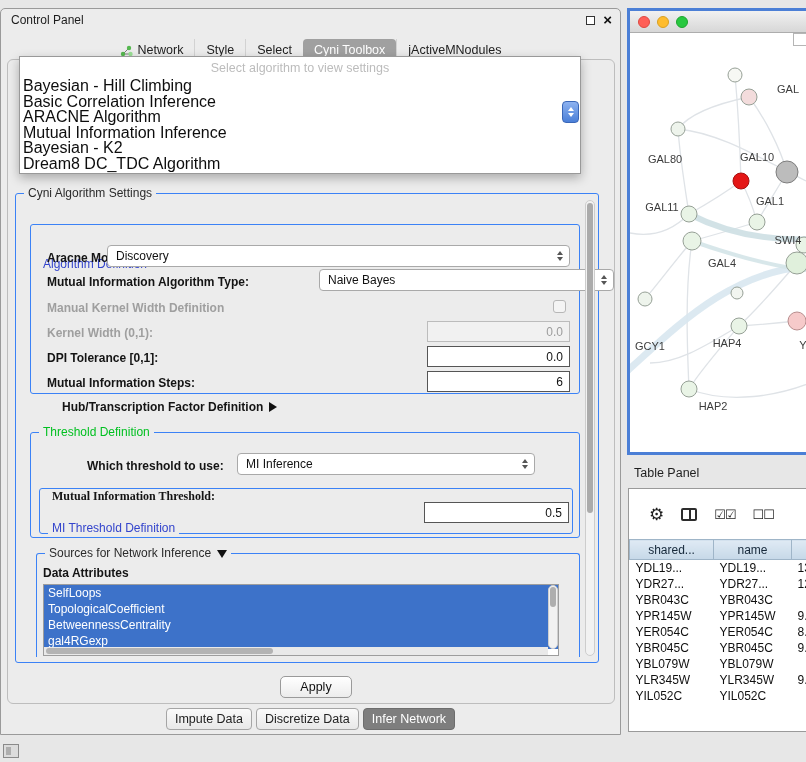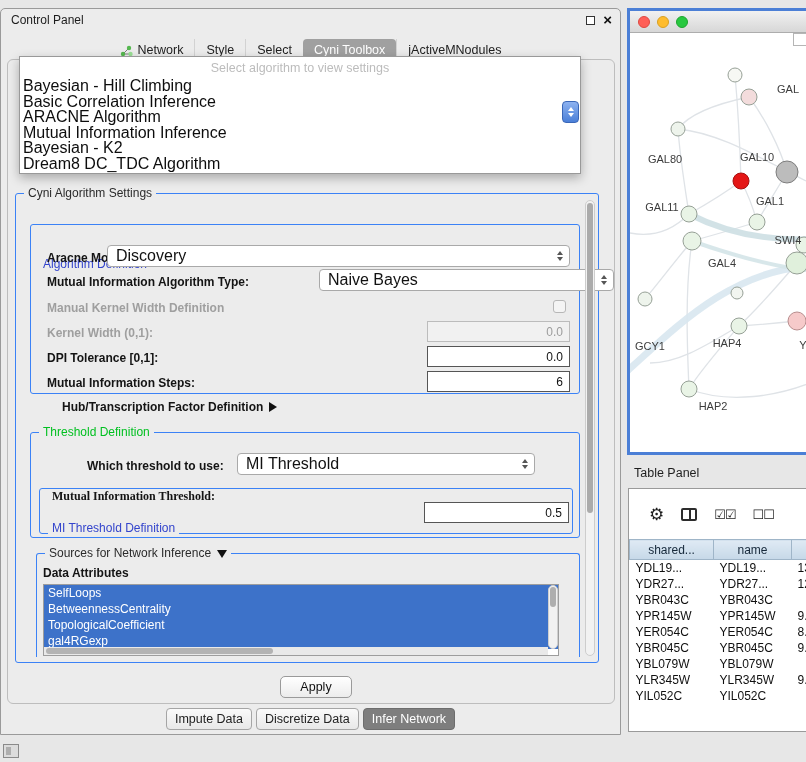--- a/index.html
+++ b/index.html
@@ -30,21 +30,21 @@
   .titled-group { position:absolute; border:1px solid #3b82f6; border-radius:3px; }
   .group-label { position:absolute; top:-8px; left:8px; background:#ececec; padding:0 4px;
     font-size:12px; color:#2b2b2b; white-space:nowrap; }
   .group-label.blue { color:#3344cc;margin-top:40px; }
   .group-label.green { color:#00c020; }
 
   .lbl { position:absolute; font-size:12px; font-weight:bold; color:#141414; white-space:nowrap; }
   .lbl.disabled { color:#9f9f9f; }
 
   .combo { position:absolute; background:#fff; border:1px solid #a9a9a9; border-radius:4px;
-    font-size:16px; color:#111; display:flex; align-items:center; padding-left:8px; }
+    font-size:12px; color:#111; display:flex; align-items:center; padding-left:8px; }
   .combo-arrows { position:absolute; right:6px; top:50%; transform:translateY(-50%);
     display:flex; flex-direction:column; gap:2px; }
   .combo-arrows .up { width:0; height:0; border-left:3.5px solid transparent;
     border-right:3.5px solid transparent; border-bottom:4px solid #555; }
   .combo-arrows .down { width:0; height:0; border-left:3.5px solid transparent;
     border-right:3.5px solid transparent; border-top:4px solid #555; }
 
   input.field { position:absolute; font-family:"Liberation Sans", sans-serif; font-size:12px;
     text-align:right; padding:0 6px; border:1px solid #555; background:#fff; color:#111; }
   input.field:disabled { border:1px solid #bcbcbc; background:#f1f1f1; color:#9c9c9c; }
@@ -215,21 +215,21 @@
       <div style="position:absolute; left:30px; top:206px; display:flex; align-items:center;">
         <span class="lbl" style="position:static;padding-left:16px;">Hub/Transcription Factor Definition</span>
         <span class="tri-right"></span>
       </div>
 
       <div class="titled-group" style="left:14px; top:238px; width:550px; height:106px;">
         <span class="group-label green">Threshold Definition</span>
 
         <span class="lbl" style="left:56px; top:26px;">Which threshold to use:</span>
         <div class="combo" style="left:206px; top:20px; width:298px; height:22px;">
-          <span>MI Threshold</span>
+          <span>MI Inference</span>
           <span class="combo-arrows">
               <span class="up"></span>
               <span class="down"></span>
             </span>
         </div>
 
         <div class="titled-group" style="left:8px; top:55px; width:534px; height:46px;">
           <span class="group-label blue">MI Threshold Definition</span>
           <span class="lbl" style="left:12px; top:0;font-family:Liberation Serif, serif;">Mutual Information Threshold:</span>
           <input class="field" style="left: 384px; top: 13px; width: 145px; height: 21px;" value="0.5">
@@ -238,22 +238,22 @@
 
       <div class="titled-group" style="left:20px; top:359px; width:544px; height:104px; border-bottom:none; border-radius:3px 3px 0 0;">
         <span class="group-label" style="font-weight:normal;">
           <span>Sources for Network Inference</span><span class="tri-down"></span>
         </span>
 
         <span class="lbl" style="left:6px; top:12px;">Data Attributes</span>
 
         <div class="attr-list" style="left:6px; top:30px; width:516px; height:72px;">
           <div class="attr-item">SelfLoops</div>
+          <div class="attr-item">TopologicalCoefficient</div>
           <div class="attr-item">BetweennessCentrality</div>
-          <div class="attr-item">TopologicalCoefficient</div>
           <div class="attr-item">gal4RGexp</div>
           <div class="vscroll" style="right:0; top:0; width:10px; height:64px;">
             <div class="thumb" style="top:1px; height:20px;"></div>
           </div>
           <div class="hscroll">
               <div class="thumb"></div>
             </div>
         </div>
       </div>
 

